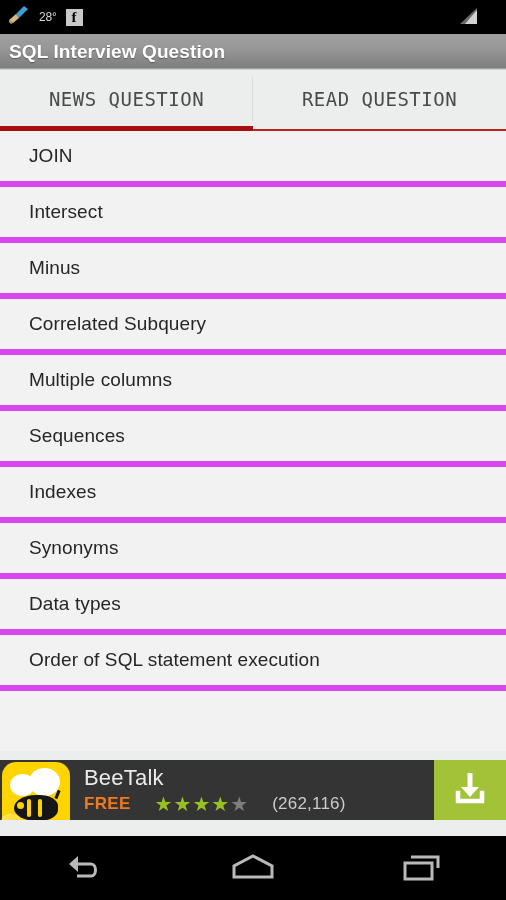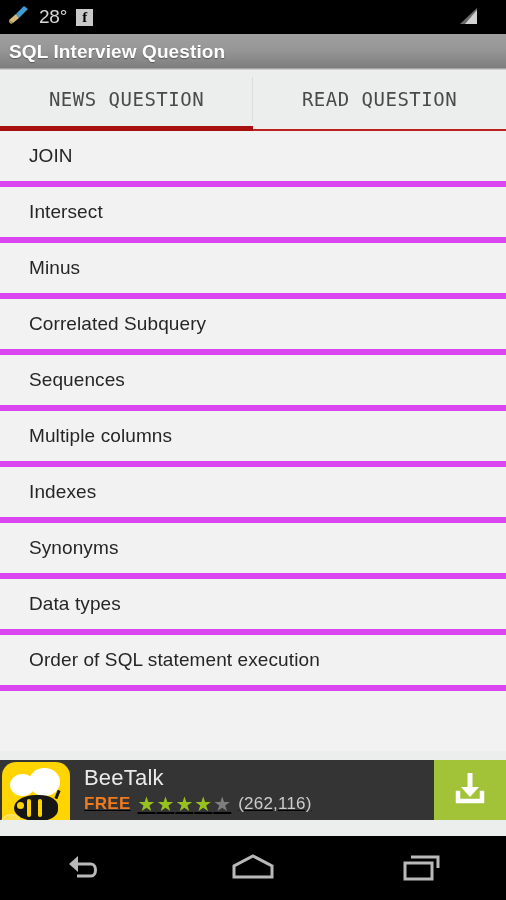--- a/index.html
+++ b/index.html
@@ -39,21 +39,21 @@
     flex: 1;
   }
   .sb-right {
     display: flex;
     align-items: center;
     gap: 20px;
     flex-direction: column;
   }
   .sb-temp {
     color: #d6d6d6;
-    font-size: 19px;
+    font-size: 12px;
     font-family: "Liberation Sans", sans-serif;
     letter-spacing: -0.2px;
   }
   .sb-clock {
     color: #e9e9e9;
     font-size: 21px;
     font-family: "Liberation Sans", sans-serif;
     letter-spacing: 0px;
     margin-left: 2px;
     line-height: 1;
@@ -239,22 +239,21 @@
   #ad-title {
     color: #eaeaea;
     font-size: 22px;
     letter-spacing: 0.2px;
     line-height: 1.05;
     margin-bottom: 4px;
   }
   #ad-meta {
     display: flex;
     align-items: center;
-    gap: 7px;
-    text-decoration: underline;
+    gap: 24px;
   }
   .ad-free {
     color: #f07a1e;
     font-size: 17px;
     font-weight: bold;
     letter-spacing: 0.3px;
   }
   .stars { display: flex; gap: 1px; line-height: 1; }
   .star { font-size: 20px; line-height: 1; }
   .star.on  { color: #97c11f; }
@@ -362,24 +361,24 @@
     <div class="list-item">
       <span class="item-label">Intersect</span>
     </div>
     <div class="list-item">
       <span class="item-label">Minus</span>
     </div>
     <div class="list-item">
       <span class="item-label">Correlated Subquery</span>
     </div>
     <div class="list-item">
+      <span class="item-label">Multiple columns</span>
+    </div>
+    <div class="list-item">
       <span class="item-label">Sequences</span>
-    </div>
-    <div class="list-item">
-      <span class="item-label">Multiple columns</span>
     </div>
     <div class="list-item">
       <span class="item-label">Indexes</span>
     </div>
     <div class="list-item">
       <span class="item-label">Synonyms</span>
     </div>
     <div class="list-item">
       <span class="item-label">Data types</span>
     </div>

